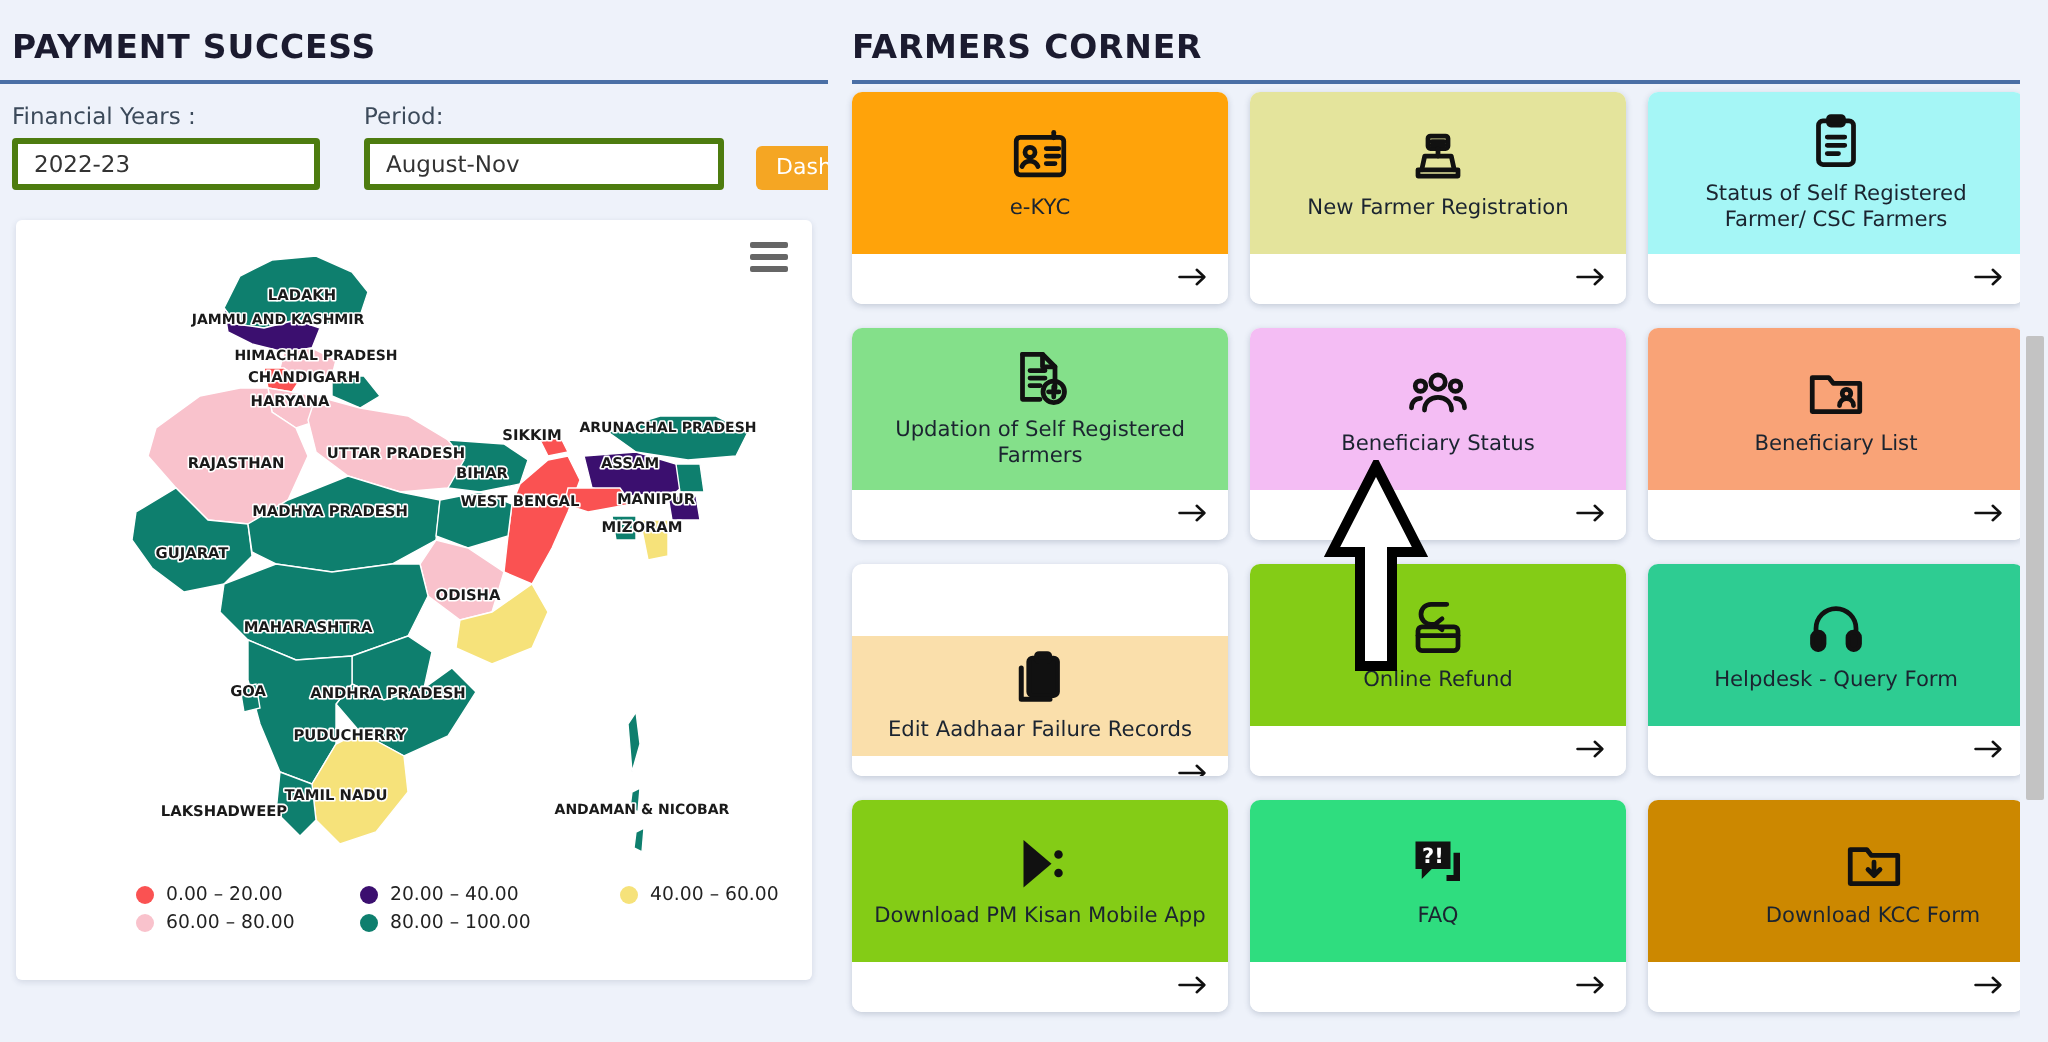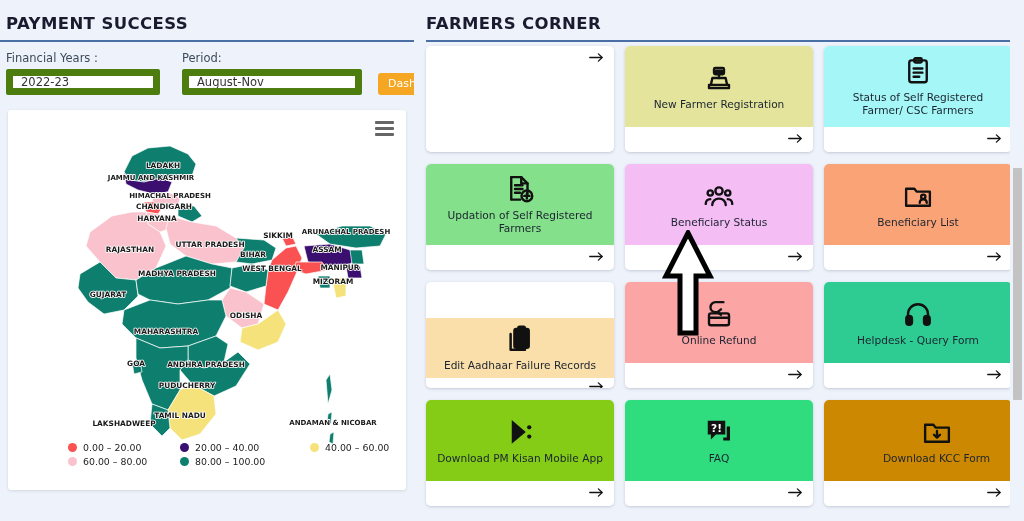--- a/index.html
+++ b/index.html
@@ -23,21 +23,21 @@
   .title-rule {
     height: 2px; background: #4a6fa5; margin: 7px 0 0 0; width: 100%;
   }
   #left-panel .title-rule { width: 414px; margin-left: 0; }
 
   .form-row { display: flex; align-items: flex-end; margin-top: 9px; padding-left: 6px; }
   .field-group { display: flex; flex-direction: column; }
   .field-label { font-size: 11.5px; color: #3c4a5a; margin-bottom: 4px; }
   .field-input {
     width: 154px; height: 26px; box-sizing: border-box;
-    border: 7px solid #4d7c0f; border-radius: 2px; background: #fff;
+    border: 3px solid #4d7c0f; border-radius: 2px; background: #fff;
     font-size: 11.5px; color: #333; padding: 0 8px; outline: none;
     font-family: "DejaVu Sans", "Liberation Sans", sans-serif;
   }
   #period-group { margin-left: 22px; }
   #period-group .field-input { width: 180px; }
   .dash-btn {
     margin-left: 16px; height: 22px; line-height: 22px;
     background: #f5a623; color: #fff; border: none; border-radius: 3px;
     font-size: 11px; padding: 0 10px; white-space: nowrap; cursor: pointer;
     font-family: "DejaVu Sans", "Liberation Sans", sans-serif;
@@ -48,21 +48,21 @@
     position: absolute; left: 8px; top: 110px; width: 398px; height: 380px;
     background: #fff; border-radius: 3px;
     box-shadow: 0 1px 3px rgba(40,60,90,.14);
     overflow: hidden;
   }
   #hamburger {
     position: absolute; right: 12px; top: 11px; width: 19px; cursor: pointer;
   }
   #hamburger span { display: block; height: 2.5px; background: #666; margin-bottom: 3.5px; border-radius: 1px; }
 
-  #map-svg-wrap { position: absolute; left: 12px; top: 0; width: 398px; height: 320px; margin-top: 18px; }
+  #map-svg-wrap { position: absolute; left: 0; top: 0; width: 398px; height: 320px; }
   .map-label {
     font-size: 7.4px; fill: #1a1a1a; font-weight: 600;
     font-family: "DejaVu Sans", "Liberation Sans", sans-serif;
     paint-order: stroke; stroke: #ffffff; stroke-width: 1.6px; stroke-linejoin: round;
     text-anchor: middle;
   }
   .map-label.sm { font-size: 7px; }
 
   #legend {
     position: absolute; left: 60px; top: 330px; width: 330px;
@@ -271,20 +271,32 @@
           </div>
         </div>
     </div>
   </div>
 
   <div id="right-panel">
     <div class="panel-title">FARMERS CORNER</div>
     <div class="title-rule"></div>
     <div id="card-grid">
         <div class="tile">
+          <div class="tile-body" style="background: rgb(255, 163, 10);">
+            <div class="tile-icon">
+              <svg width="30" height="30" viewBox="0 0 24 24" fill="none" stroke="#111" stroke-width="1.9" stroke-linecap="round" stroke-linejoin="round">
+                <rect x="2.5" y="4.5" width="19" height="15" rx="1.6"></rect>
+                <circle cx="8" cy="10.5" r="2"></circle>
+                <path d="M4.8 16.2c.6-1.5 1.8-2.2 3.2-2.2s2.6.7 3.2 2.2"></path>
+                <path d="M14.5 9h5M14.5 12h5M14.5 15h3.5"></path>
+                <path d="M17.5 2.5v2.2"></path>
+              </svg>
+            </div>
+            <div class="tile-label">e-KYC</div>
+          </div>
           <div class="tile-foot">
             <span><svg class="arrow-ico" viewBox="0 0 20 14" fill="none" stroke="#111" stroke-width="1.7" stroke-linecap="round" stroke-linejoin="round">
                 <path d="M1 7h16"></path>
                 <path d="M12.5 2.2 17.6 7l-5.1 4.8"></path>
               </svg></span>
           </div>
         </div>
         <div class="tile">
           <div class="tile-body" style="background: rgb(228, 228, 156);">
             <div class="tile-icon">
@@ -395,21 +407,21 @@
             <div class="tile-label">Edit Aadhaar Failure Records</div>
           </div>
           <div class="tile-foot">
             <span><svg class="arrow-ico" viewBox="0 0 20 14" fill="none" stroke="#111" stroke-width="1.7" stroke-linecap="round" stroke-linejoin="round">
                 <path d="M1 7h16"></path>
                 <path d="M12.5 2.2 17.6 7l-5.1 4.8"></path>
               </svg></span>
           </div>
         </div>
         <div class="tile">
-          <div class="tile-body" style="background: #fca5a5;">
+          <div class="tile-body" style="background: #84cc16;">
             <div class="tile-icon">
               <svg width="30" height="30" viewBox="0 0 24 24" fill="none" stroke="#111" stroke-width="1.9" stroke-linecap="round" stroke-linejoin="round">
                 <rect x="4" y="11.5" width="16" height="9.5" rx="1.6"></rect>
                 <path d="M4 15h16"></path>
                 <path d="M15.5 2.5H9.2a4 4 0 0 0 0 8h1.6"></path>
                 <path d="M13.6 8.3l-2.8 2.2 2.8 2.2"></path>
               </svg>
             </div>
             <div class="tile-label">Online Refund</div>
           </div>

